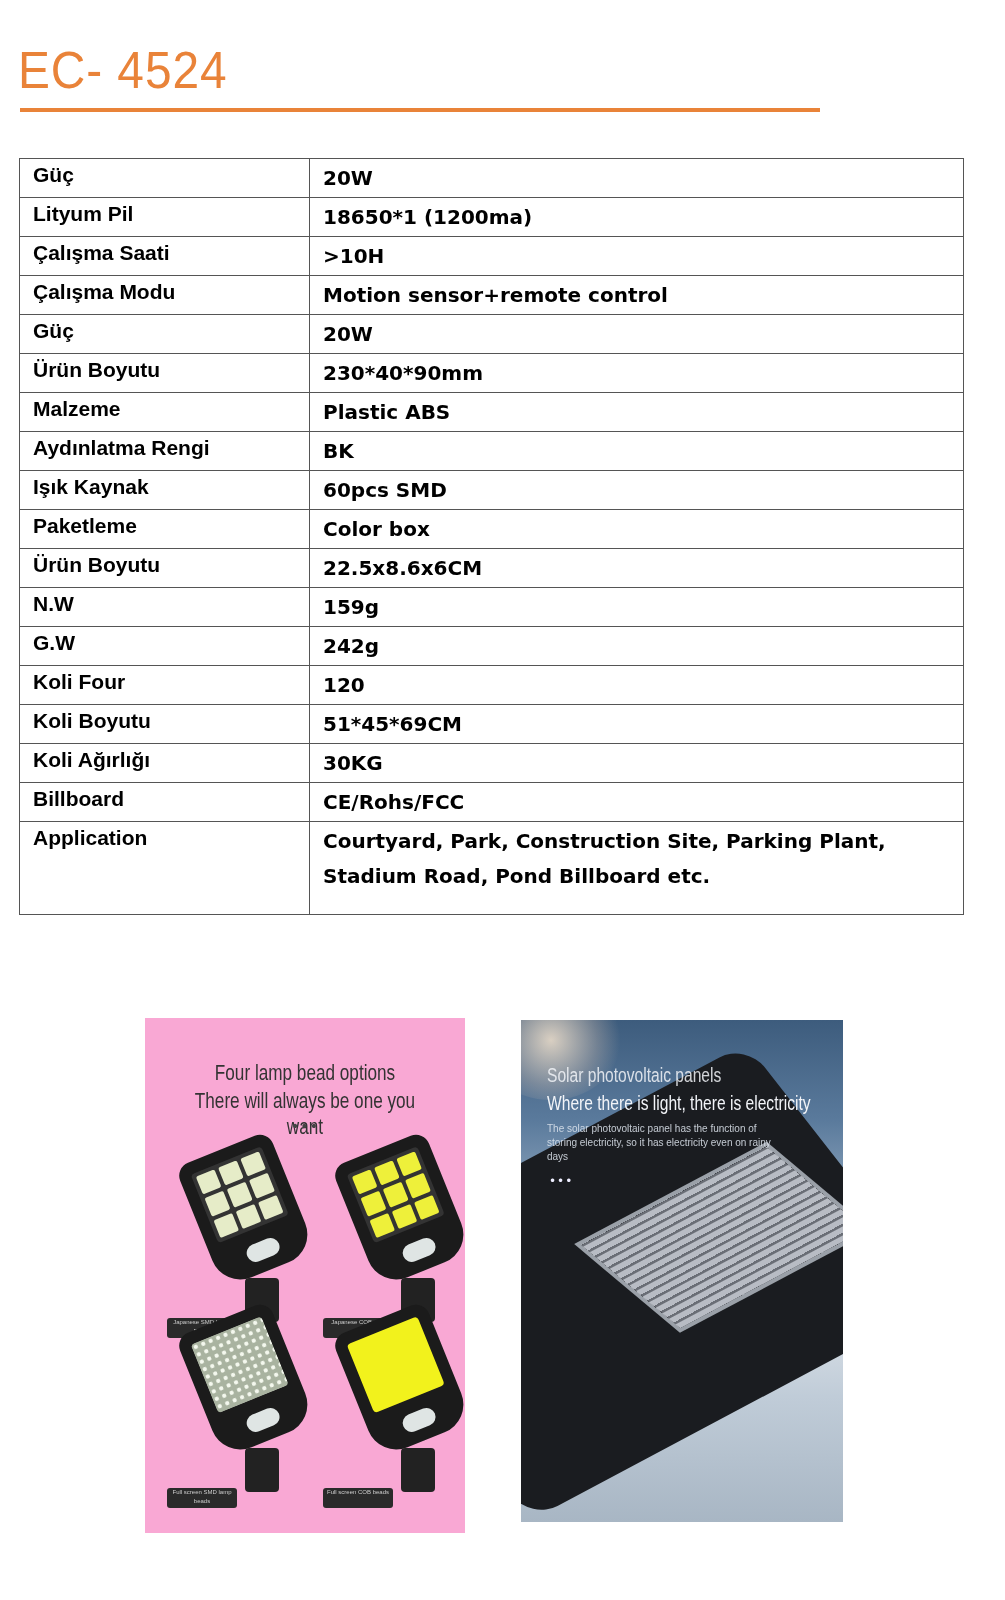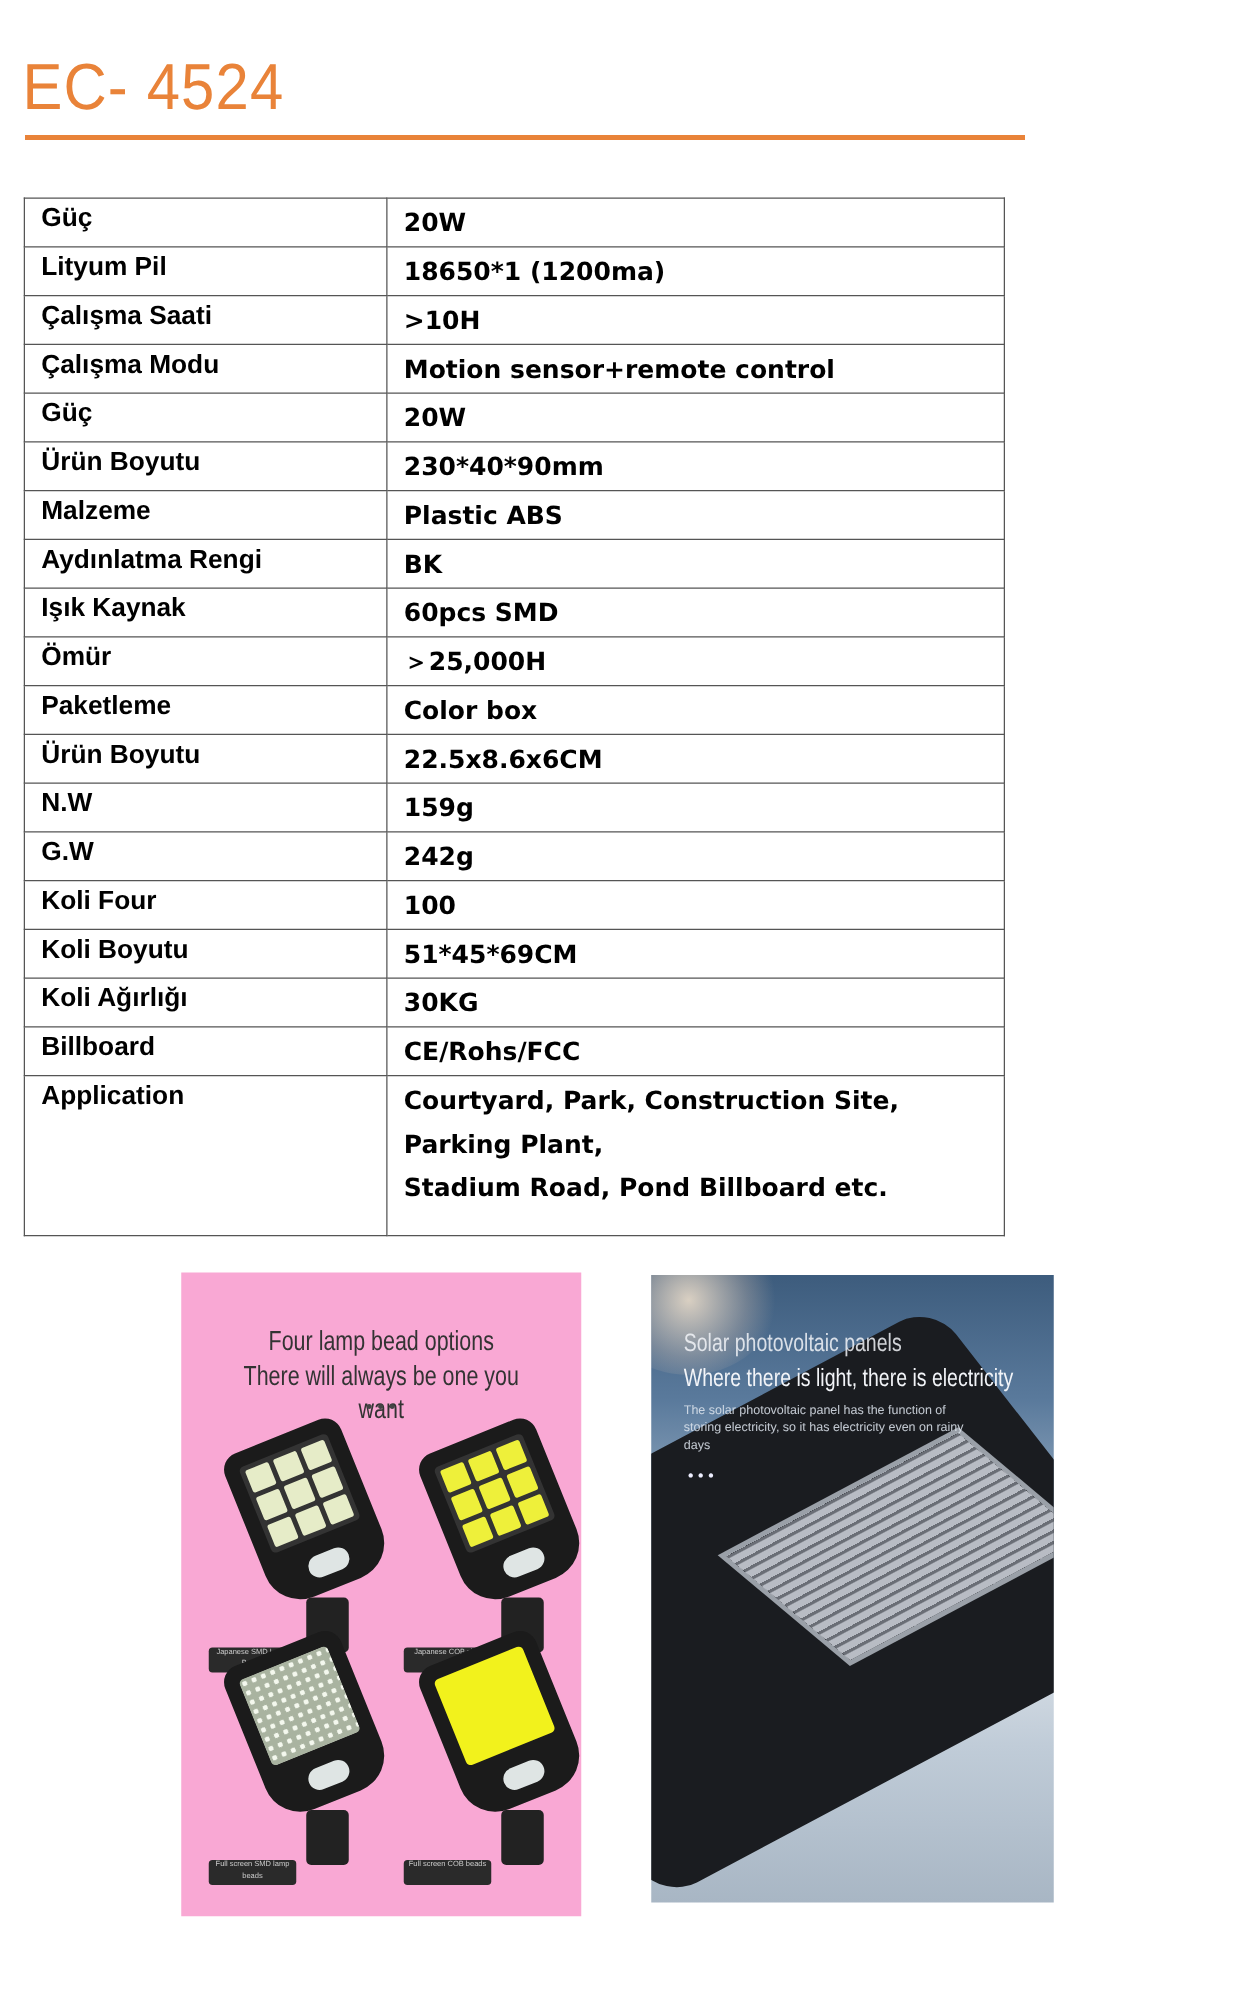--- a/index.html
+++ b/index.html
@@ -6,21 +6,21 @@
   body { width: 1005px; height: 1600px; position: relative; overflow: hidden; font-family: "DejaVu Sans", sans-serif; }
   .title {
     position: absolute; left: 18px; top: 40px;
     font-family: "Liberation Sans", sans-serif; font-size: 52px; font-weight: normal;
     color: #e98339; letter-spacing: 1px; transform: scaleX(0.92); transform-origin: left;
   }
   .title-rule {
     position: absolute; left: 20px; top: 108px; width: 800px; height: 4px; background: #e98339;
   }
   table.specs {
-    position: absolute; left: 19px; top: 158px; width: 785px;
+    position: absolute; left: 19px; top: 158px; width: 945px;
     border-collapse: collapse; border: 1.5px solid #555;
   }
   table.specs td {
     border: 1.5px solid #555; padding: 0 0 0 13px; vertical-align: top;
     color: #000; font-weight: bold; font-size: 20px; line-height: 35px; height: 35px;
   }
   table.specs td.key { width: 276px; font-family: "Liberation Sans", sans-serif; font-size: 21px; line-height: 32px; }
   table.specs td.val { font-family: "DejaVu Sans", sans-serif; font-size: 20px; padding-top: 3px; line-height: 33px; }
   table.specs tr.multi td.val { line-height: 35px; padding-top: 2px; padding-bottom: 20px; }
 
@@ -125,42 +125,38 @@
       </tr>
       <tr>
         <td class="key">Aydınlatma Rengi</td>
         <td class="val">BK</td>
       </tr>
       <tr>
         <td class="key">Işık Kaynak</td>
         <td class="val">60pcs SMD</td>
       </tr>
       <tr>
-        <td class="key">Ömür</td>
-        <td class="val">＞25,000H</td>
-      </tr>
-      <tr>
         <td class="key">Paketleme</td>
         <td class="val">Color box</td>
       </tr>
       <tr>
         <td class="key">Ürün Boyutu</td>
         <td class="val">22.5x8.6x6CM</td>
       </tr>
       <tr>
         <td class="key">N.W</td>
         <td class="val">159g</td>
       </tr>
       <tr>
         <td class="key">G.W</td>
         <td class="val">242g</td>
       </tr>
       <tr>
         <td class="key">Koli Four</td>
-        <td class="val">100</td>
+        <td class="val">120</td>
       </tr>
       <tr>
         <td class="key">Koli Boyutu</td>
         <td class="val">51*45*69CM</td>
       </tr>
       <tr>
         <td class="key">Koli Ağırlığı</td>
         <td class="val">30KG</td>
       </tr>
       <tr>

